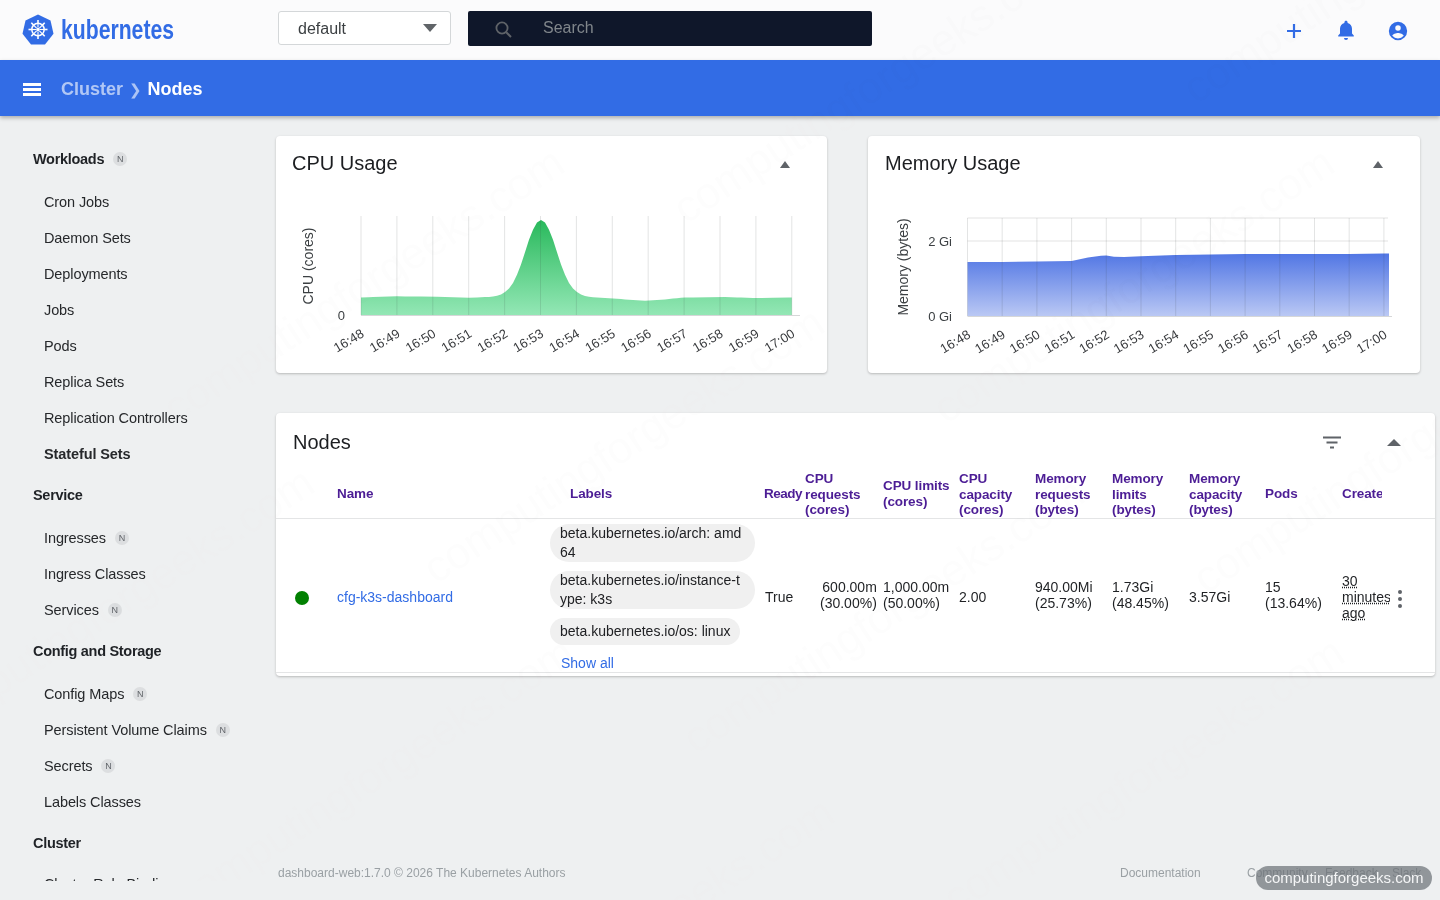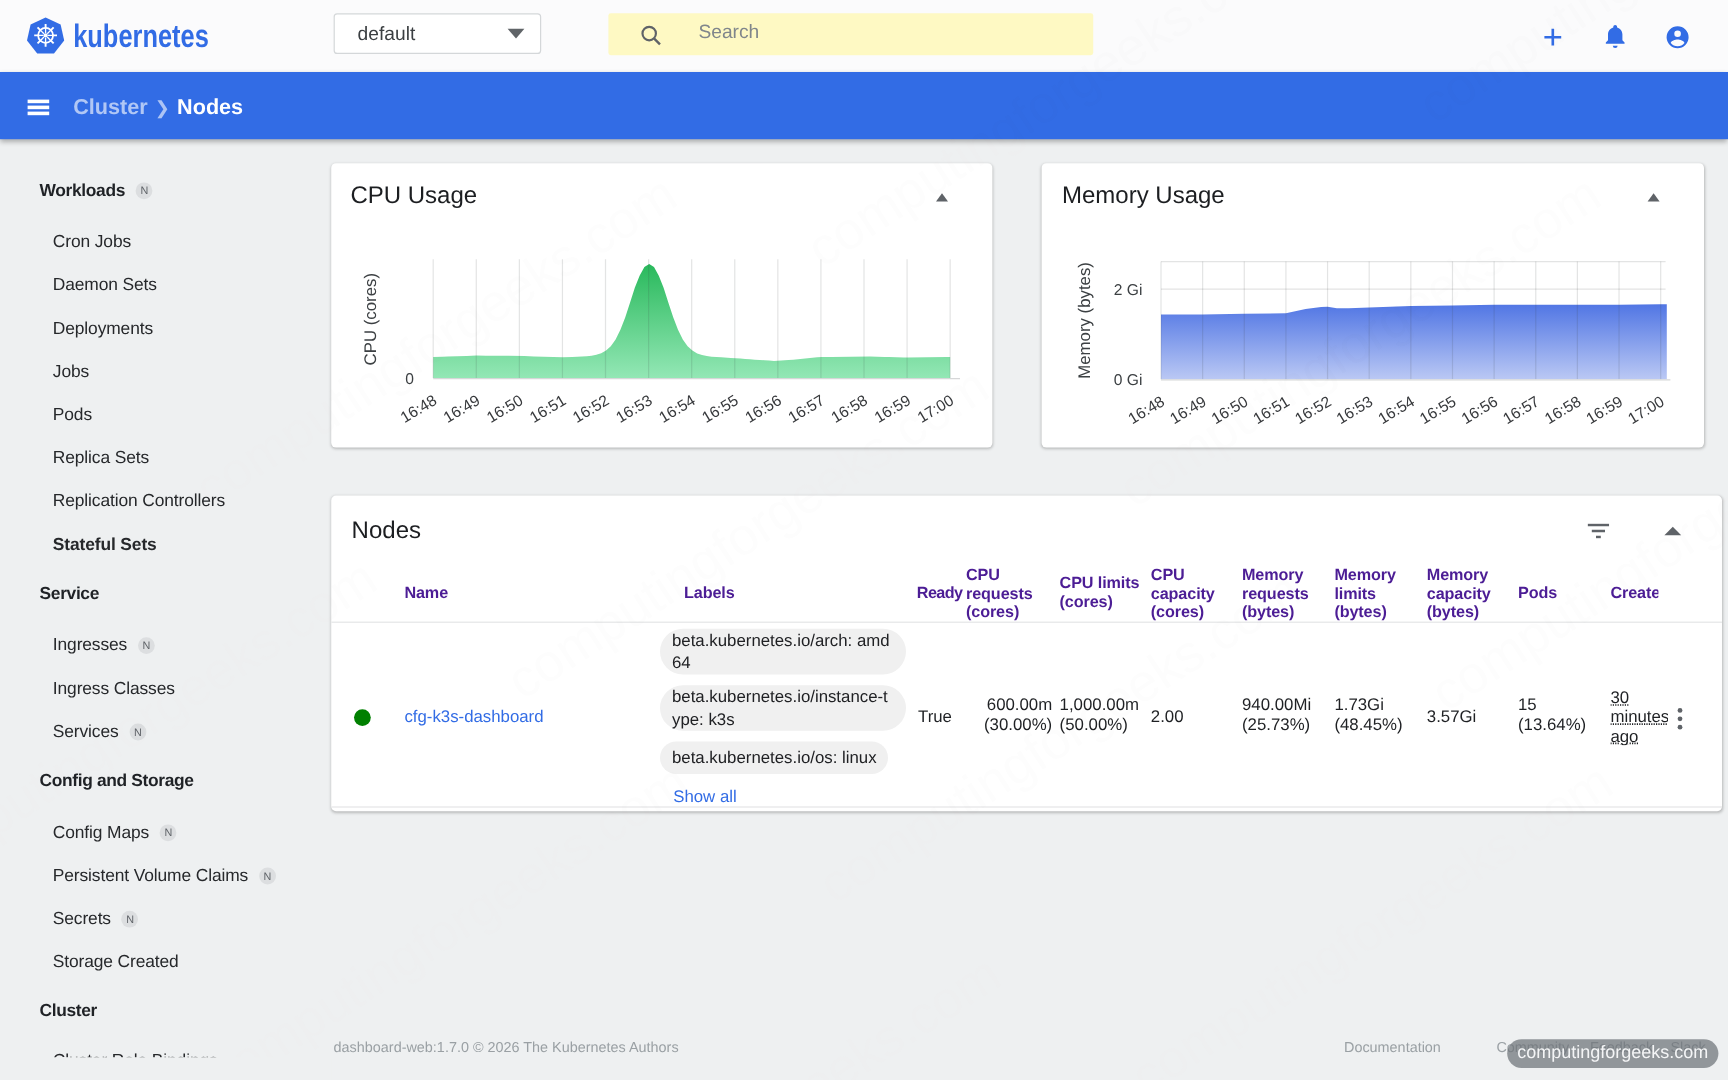--- a/index.html
+++ b/index.html
@@ -6,21 +6,21 @@
   html,body { width:1440px; height:900px; overflow:hidden; }
   body { font-family:"Liberation Sans", sans-serif; background:#eef0f1; position:relative; }
 
   
   #topbar { position:absolute; left:0; top:0; width:1440px; height:60px; background:#fbfbfc; z-index:5; }
   #logo { position:absolute; left:22px; top:14px; }
   #wordmark { position:absolute; left:61px; top:15px; width:114px; height:30px; }
   #nsselect { position:absolute; left:278px; top:11px; width:173px; height:34px; border:1px solid #d4d7d9; border-radius:3px; background:#fff; }
   #nsselect .txt { position:absolute; left:19px; top:8px; font-size:16px; color:#3b3f42; }
   #nsselect .arr { position:absolute; right:13px; top:12px; width:0; height:0; border-left:7.5px solid transparent; border-right:7.5px solid transparent; border-top:8px solid #606468; }
-  #search { position:absolute; left:468px; top:11px; width:404px; height:35px; background:#fef9c3; border-radius:2px;margin-left:39px; }
+  #search { position:absolute; left:468px; top:11px; width:404px; height:35px; background:#0f172a; border-radius:2px; }
   #search .ph { position:absolute; left:75px; top:8px; font-size:16px; color:#80868b; }
   .topicon { position:absolute; top:0; }
 
   
   #toolbar { position:absolute; left:0; top:60px; width:1440px; height:56px; background:#326ce5; z-index:6; box-shadow:0 2px 4px rgba(0,0,0,0.28); }
   #burger { position:absolute; left:23px; top:83px; width:18px; height:13px; z-index:7; }
   #burger div { position:absolute; left:0; width:18px; height:2.6px; background:#fff; }
   #crumb { position:absolute; left:61px; top:79px; z-index:7; font-size:18px; font-weight:700; color:#fff; }
   #crumb .dim { color:rgba(255,255,255,0.62); }
   #crumb .sep { color:rgba(255,255,255,0.6); font-weight:400; padding:0 6px; font-size:15px; }
@@ -137,21 +137,21 @@
 <div class="navitem" style="top:410px;">Replication Controllers</div>
 <div class="navitem" style="top:446px;font-weight:bold;">Stateful Sets</div>
 <div class="navhead" style="top:487px;">Service</div>
 <div class="navitem" style="top:530px;">Ingresses<span class="nchip">N</span></div>
 <div class="navitem" style="top:566px;">Ingress Classes</div>
 <div class="navitem" style="top:602px;">Services<span class="nchip">N</span></div>
 <div class="navhead" style="top:643px;">Config and Storage</div>
 <div class="navitem" style="top:686px;">Config Maps<span class="nchip">N</span></div>
 <div class="navitem" style="top:722px;">Persistent Volume Claims<span class="nchip">N</span></div>
 <div class="navitem" style="top:758px;">Secrets<span class="nchip">N</span></div>
-<div class="navitem" style="top:794px;">Storage Created</div>
+<div class="navitem" style="top:794px;">Labels Classes</div>
 <div class="navhead" style="top:835px;">Cluster</div>
 <div class="navitem" style="top:876px;">Cluster Role Bindings</div>
 <div style="position:absolute; left:0; top:881px; width:276px; height:19px; background:#eef0f1; z-index:46;"></div>
 
 <div class="card" id="cpucard" style="left:276px; top:136px; width:551px; height:237px;">
   <div class="cardtitle" style="left:16px; top:16px;">CPU Usage</div>
   <div class="collapse" style="left:504px; top:25px;"></div>
   <svg width="551" height="237" viewBox="0 0 551 237" style="position:absolute;left:0;top:0;">
     <defs>
       <linearGradient id="gg" x1="0" y1="0" x2="0" y2="1">

